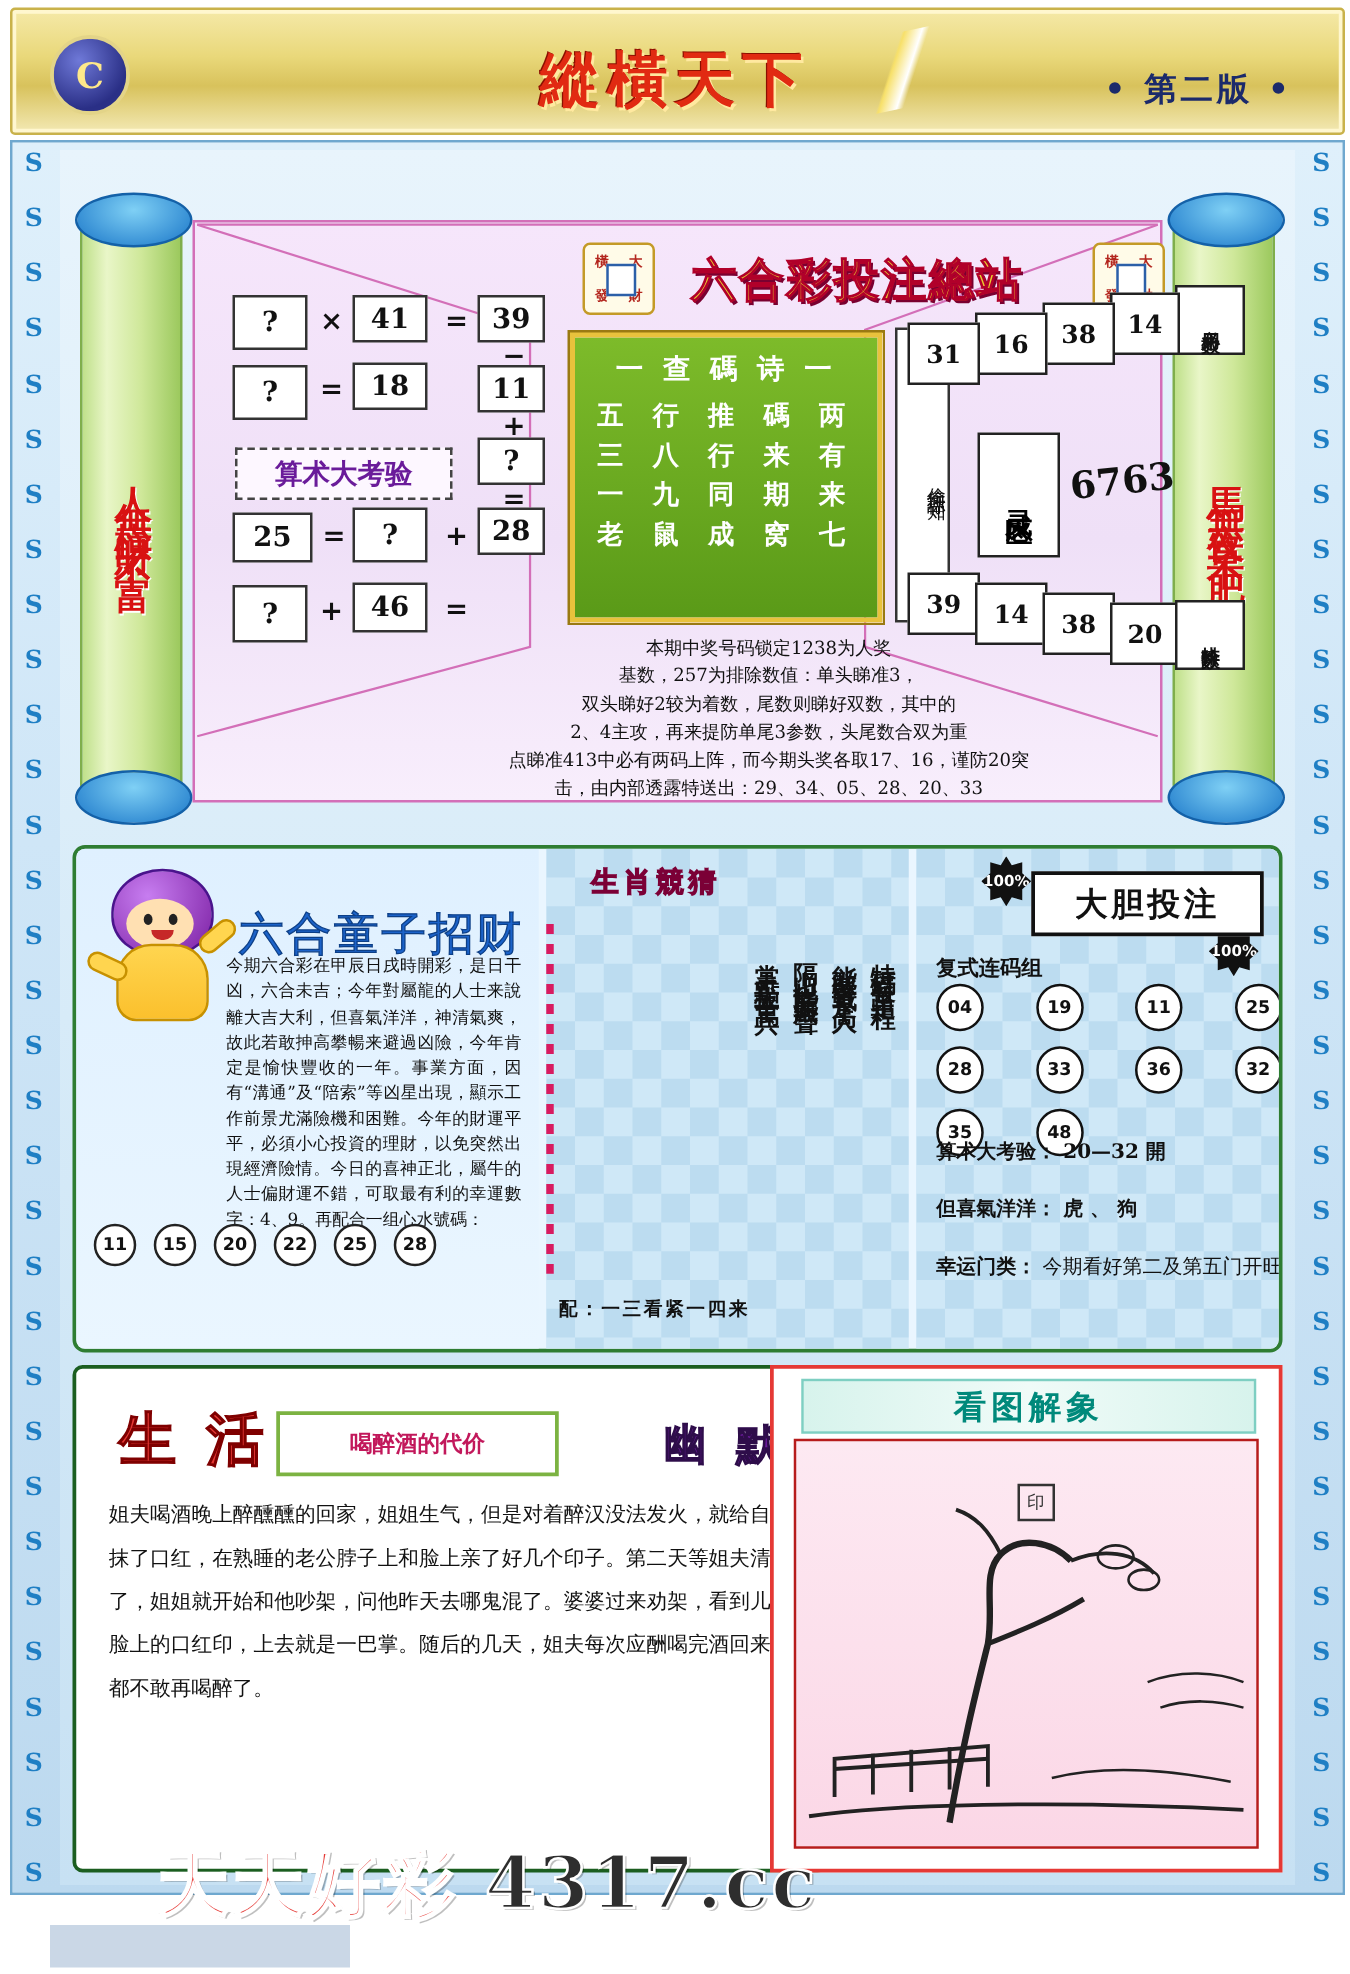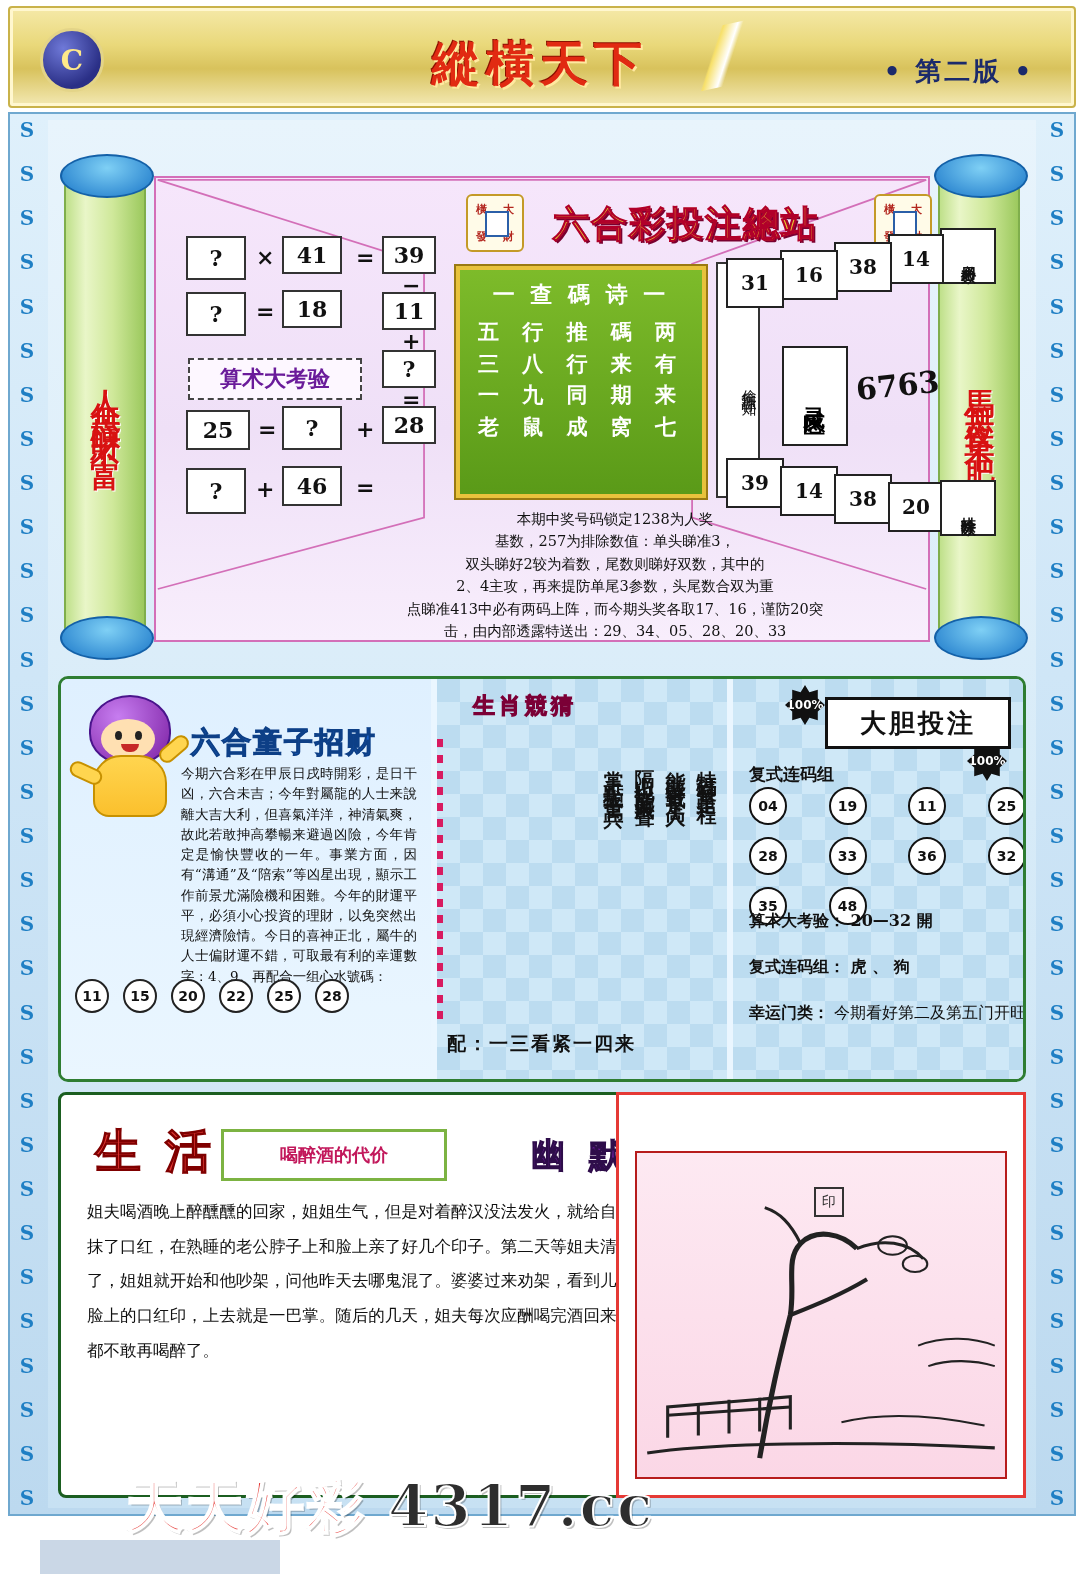--- a/index.html
+++ b/index.html
@@ -161,37 +161,37 @@
   .mascot .face{position:absolute;left:26px;top:30px;width:54px;height:40px;border-radius:50%;
     background:#ffe0b2;}
   .mascot .eye{position:absolute;width:7px;height:9px;border-radius:50%;background:#222;top:42px;}
   .mascot .eye.l{left:40px;} .mascot .eye.r{left:60px;}
   .mascot .mouth{position:absolute;left:46px;top:55px;width:18px;height:8px;border-radius:0 0 12px 12px;background:#c62828;}
   .mascot .body{position:absolute;left:18px;top:66px;width:70px;height:58px;border-radius:28px 28px 16px 16px;
     background:linear-gradient(180deg,#ffd54f,#fbc02d);border:2px solid #c79100;}
   .mascot .arm{position:absolute;width:30px;height:12px;border-radius:8px;background:#ffd54f;border:2px solid #c79100;}
   .mascot .arm.l{left:-6px;top:76px;transform:rotate(25deg);}
   .mascot .arm.r{left:82px;top:52px;transform:rotate(-40deg);}
-  .mid-title1{position:absolute;left:130px;top:44px;font-size:29px;font-weight:bold;
+  .mid-title1{position:absolute;left:130px;top:44px;font-size:36px;font-weight:normal;
     color:#1b62c9;-webkit-text-stroke:1px #0d3f86;font-family:"DejaVu Serif",serif;letter-spacing:2px;}
   .mid-text{position:absolute;left:120px;top:84px;width:236px;font-size:13.5px;line-height:1.5;
     color:#111;text-align:justify;font-family:"DejaVu Serif",serif;}
   .balls{position:absolute;left:14px;top:300px;display:flex;gap:14px;}
   .ball{width:30px;height:30px;border-radius:50%;border:2px solid #222;background:#fff;
     display:flex;align-items:center;justify-content:center;font-size:14px;font-weight:bold;color:#111;}
 
   .mid-mid{position:absolute;left:376px;top:0;width:290px;height:100%;
     background:
       repeating-conic-gradient(#cfe8f7 0% 25%, #bcdcf0 0% 50%) 0 0/46px 46px;}
   .mid-title2{position:absolute;left:36px;top:12px;font-size:22px;font-weight:bold;color:#d81b60;
     -webkit-text-stroke:1px #7b0036;font-family:"DejaVu Serif",serif;letter-spacing:4px;}
   .riddle{position:absolute;right:6px;top:72px;width:280px;height:230px;display:flex;flex-direction:row-reverse;gap:4px;}
   .rcol{writing-mode:vertical-rl;font-size:20px;font-weight:bold;color:#111;
     font-family:"DejaVu Serif",serif;letter-spacing:6px;padding-top:4px;}
-  .riddle-foot{position:absolute;left:10px;bottom:22px;font-size:19px;font-weight:bold;color:#111;
+  .riddle-foot{position:absolute;left:10px;bottom:22px;font-size:15px;font-weight:bold;color:#111;
     font-family:"DejaVu Serif",serif;letter-spacing:2px;}
   .dots{position:absolute;left:0;top:60px;width:6px;height:280px;
     background:repeating-linear-gradient(180deg,#d81b60 0 8px,transparent 8px 16px);}
 
   .mid-right{position:absolute;left:672px;top:0;right:0;height:100%;
     background:repeating-conic-gradient(#cfe8f7 0% 25%, #bcdcf0 0% 50%) 0 0/46px 46px;}
   .badge100{position:absolute;width:40px;height:40px;background:#111;color:#fff;font-size:12px;font-weight:bold;
     display:flex;align-items:center;justify-content:center;
     clip-path:polygon(50% 0,61% 18%,82% 12%,82% 34%,100% 50%,82% 66%,82% 88%,61% 82%,50% 100%,39% 82%,18% 88%,18% 66%,0 50%,18% 34%,18% 12%,39% 18%);}
   #b100a{left:52px;top:6px;} #b100b{right:16px;top:62px;}
@@ -490,38 +490,39 @@
             <div class="nball">36</div>
             <div class="nball">32</div>
             <div class="nball">35</div>
             <div class="nball">48</div>
           </div>
           <div class="luck" id="luck1">
             <span class="k">算术大考验：</span>
             <span>20—32 開</span>
           </div>
           <div class="luck" id="luck2">
-            <span class="k">复式连码组：</span>
+            <span class="k">但喜氣洋洋：</span>
             <span>虎 、 狗</span>
           </div>
           <div class="luck" id="luck3">
             <span class="k">幸运门类：</span>
             <span>今期看好第二及第五门开旺。</span>
           </div>
         </div>
       </div>
 
       <div class="bot-left">
         <div class="sh-title">生 活</div>
         <div class="joke-box">喝醉酒的代价</div>
         <div class="ym-title">幽 默</div>
         <div class="joke-text">姐夫喝酒晚上醉醺醺的回家，姐姐生气，但是对着醉汉没法发火，就给自己抹了口红，在熟睡的老公脖子上和脸上亲了好几个印子。第二天等姐夫清醒了，姐姐就开始和他吵架，问他昨天去哪鬼混了。婆婆过来劝架，看到儿子脸上的口红印，上去就是一巴掌。随后的几天，姐夫每次应酬喝完酒回来，都不敢再喝醉了。</div>
       </div>
 
       <div class="bot-right">
+        <div class="pic-title">看图解象</div>
         <div class="pic-area">
           <div class="pic-seal">印</div>
           <svg viewBox="0 0 360 300" width="100%" height="100%">
             <path d="M120 290 C130 230 140 190 150 150 C155 120 145 95 160 80 C175 65 200 70 215 85" fill="none" stroke="#222" stroke-width="5"></path>
             <path d="M150 150 C175 140 200 130 225 115" fill="none" stroke="#222" stroke-width="4"></path>
             <path d="M160 80 C150 60 140 50 125 45" fill="none" stroke="#222" stroke-width="3"></path>
             <path d="M215 85 C240 75 265 78 280 95" fill="none" stroke="#222" stroke-width="3"></path>
             <ellipse cx="250" cy="82" rx="14" ry="9" fill="none" stroke="#222" stroke-width="2"></ellipse>
             <ellipse cx="272" cy="100" rx="12" ry="8" fill="none" stroke="#222" stroke-width="2"></ellipse>
             <path d="M30 270 L30 240 L150 230 L150 262" fill="none" stroke="#222" stroke-width="3"></path>

